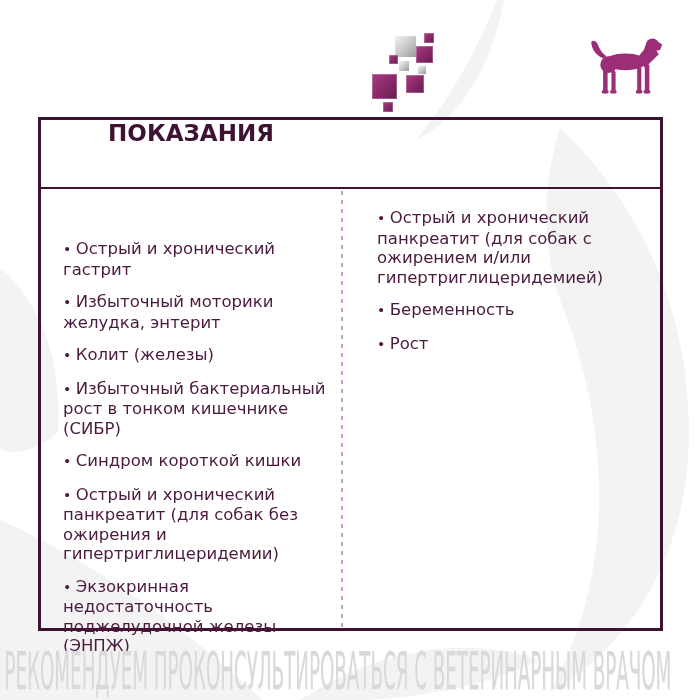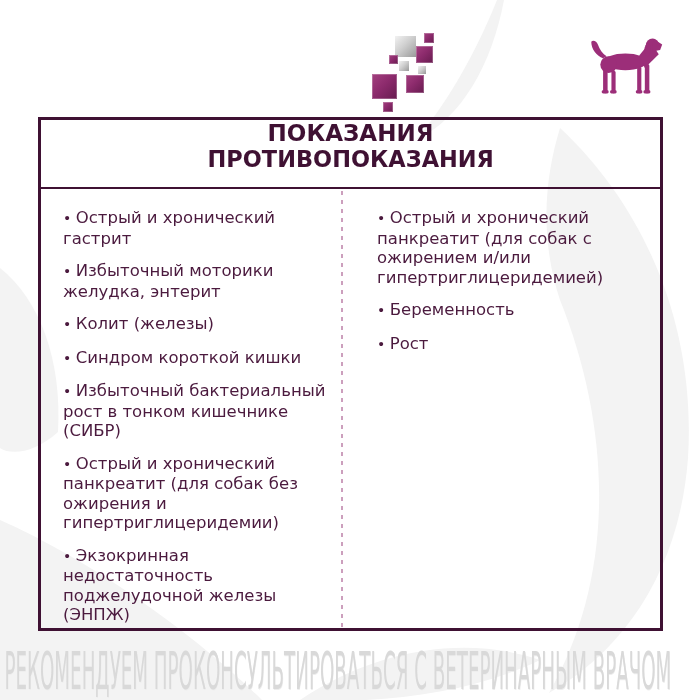--- a/index.html
+++ b/index.html
@@ -33,32 +33,32 @@
   .dog{position:absolute;left:585px;top:29px;width:80px;height:74px;}
 
   
   .table{
     position:absolute;left:38px;top:117px;width:625px;height:514px;
     border:3px solid var(--border,#3f1133);box-sizing:border-box;
     background:transparent;
   }
   .thead{
     height:67px;border-bottom:2px solid var(--border,#3f1133);
-    display:flex;align-items:center;flex-direction:column;
+    display:flex;
   }
   .th{color:var(--border,#3f1133);font-weight:bold;font-size:23px;text-align:center;}
   .th span{display:inline-block;white-space:nowrap;transform-origin:center center;}
   .th.left{width:300px;}
   .th.right{flex:1;}
   .tbody{display:flex;height:439px;}
   .col{list-style:none;margin:0;box-sizing:border-box;
        color:var(--text,#4b1a3e);font-size:16.5px;line-height:19.5px;}
   .col li{margin:0 0 13px 0;}
   .col li::before{content:"• ";font-size:.85em;}
-  .col.left{width:300px;padding:19px 14px 0 22px;}
+  .col.left{width:300px;padding:19px 14px 0 22px;margin-top:31px;}
   .col.right{flex:1;padding:19px 18px 0 34px;}
   .vdivider{
     width:2px;margin:2px 0 0 0;
     background:repeating-linear-gradient(to bottom,
       var(--divider,#cc9fbd) 0 4px,transparent 4px 9px);
   }
 
   
   .footer{
     position:absolute;left:0;top:641px;width:676px;height:59px;
@@ -117,31 +117,28 @@
       <rect x="84" y="80" width="10" height="4.5" rx="2"></rect>
       <path d="M26,34 C17,30 9,21 9,10 C12,7 17,10 18.5,14 C21,21 25,27 31,31 Z"></path>
     </g>
   </svg>
 
   <section class="table">
     <div class="thead">
       <div class="th left">
         <span style="transform: scaleX(1);">ПОКАЗАНИЯ</span>
       </div>
-      <div class="th right">
-        <span style="transform: scaleX(0.976);">ПРОТИВОПОКАЗАНИЯ</span>
-      </div>
     </div>
     <div class="tbody">
       <ul class="col left">
         <li>Острый и хронический гастрит</li>
         <li>Избыточный моторики желудка, энтерит</li>
         <li>Колит (железы)</li>
+        <li>Избыточный бактериальный рост в тонком кишечнике (СИБР)</li>
         <li>Синдром короткой кишки</li>
-        <li>Избыточный бактериальный рост в тонком кишечнике (СИБР)</li>
         <li>Острый и хронический панкреатит (для собак без ожирения и гипертриглицеридемии)</li>
         <li>Экзокринная недостаточность поджелудочной железы (ЭНПЖ)</li>
       </ul>
       <div class="vdivider"></div>
       <ul class="col right">
         <li>Острый и хронический панкреатит (для собак с ожирением и/или гипертриглицеридемией)</li>
         <li>Беременность</li>
         <li>Рост</li>
       </ul>
     </div>

